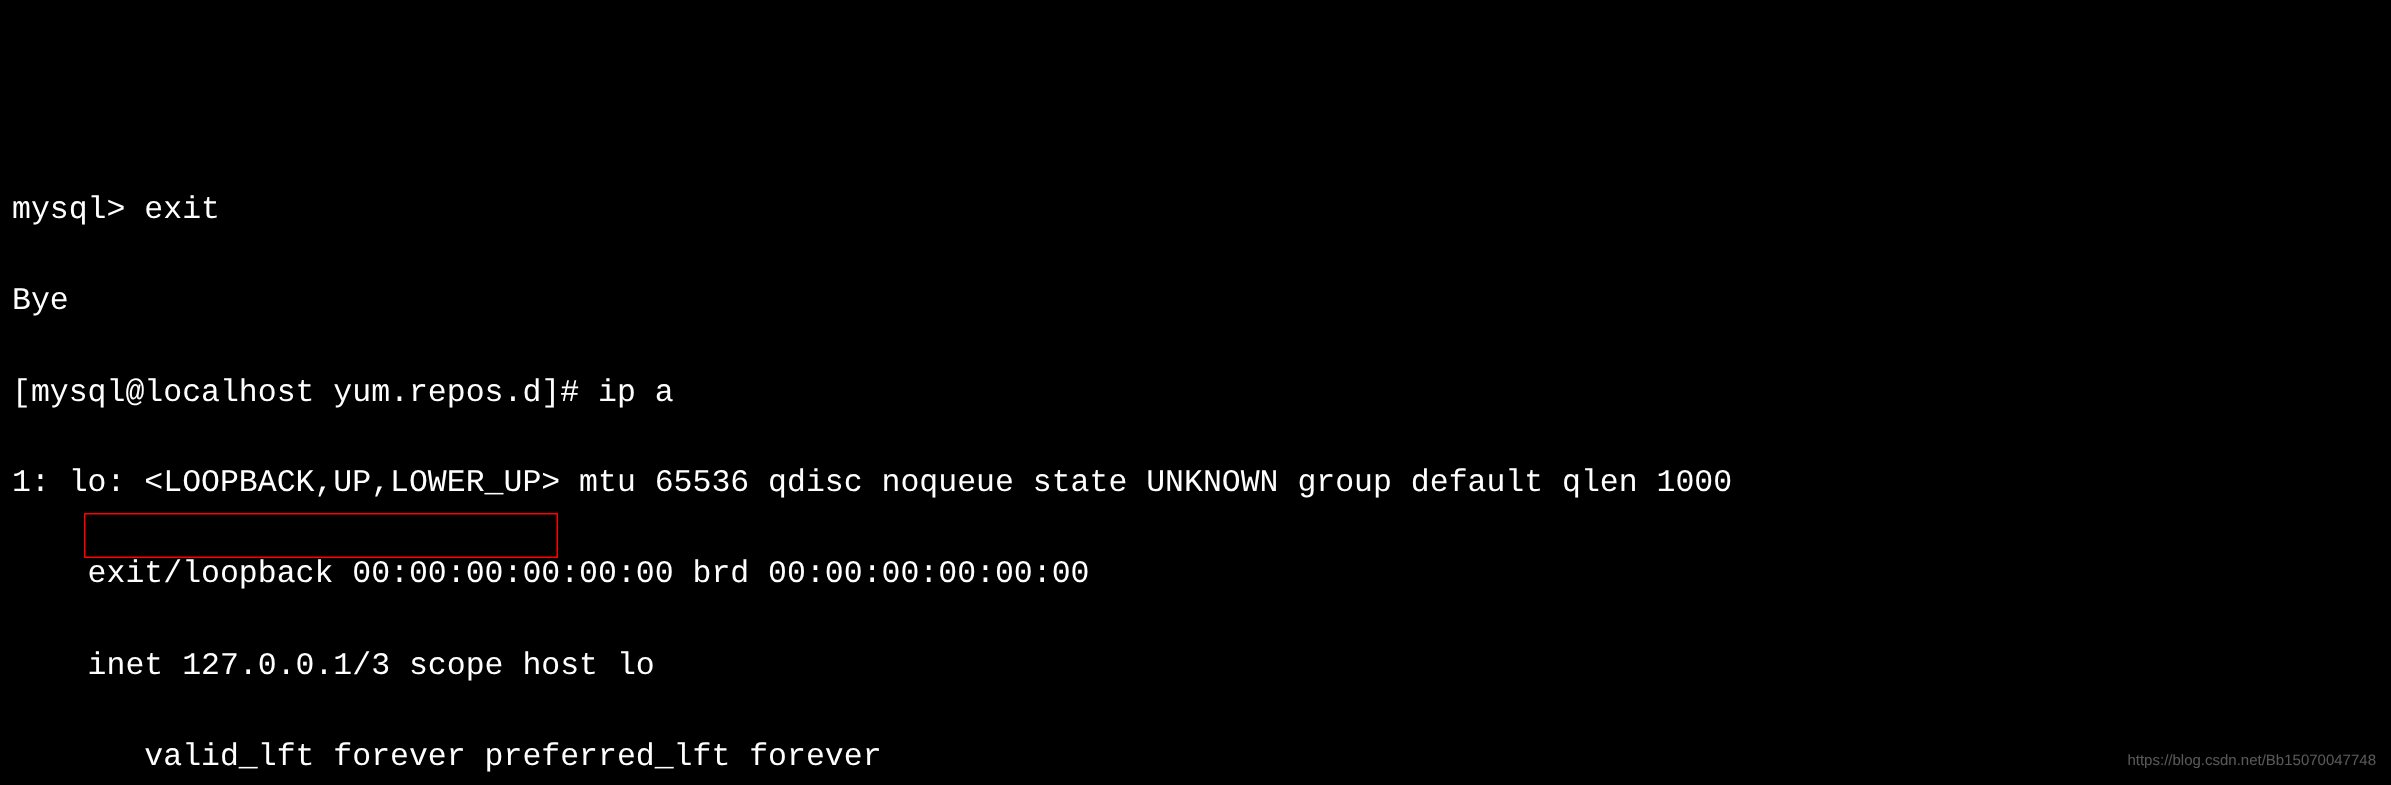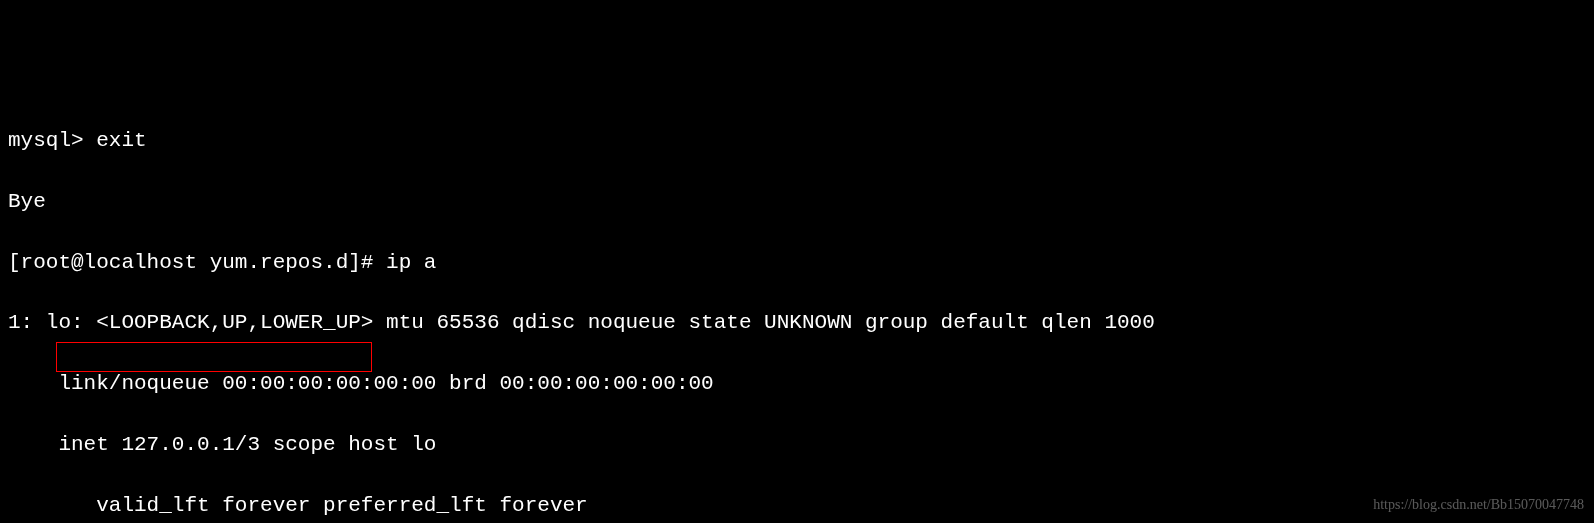--- a/index.html
+++ b/index.html
@@ -26,34 +26,34 @@
     .highlight-box {
       position: absolute;
       border: 1.5px solid #ff0000;
       pointer-events: none;
     }
     .watermark {
       position: absolute;
       right: 10px;
       bottom: 8px;
       color: rgba(255,255,255,0.35);
-      font-size: 14px;
-      font-family: Liberation Serif, serif;
+      font-size: 10px;
+      font-family: Liberation Sans, sans-serif;
     }
   </style>
 </head>
 <body>
 
 
 
 <span class="line">mysql&gt; exit</span>
 <span class="line">Bye</span>
-<span class="line">[root@localhost yum.repos.d]# ip a</span>
+<span class="line">[mysql@localhost yum.repos.d]# ip a</span>
 <span class="line">1: lo: &lt;LOOPBACK,UP,LOWER_UP&gt; mtu 65536 qdisc noqueue state UNKNOWN group default qlen 1000</span>
-<span class="line">    link/noqueue 00:00:00:00:00:00 brd 00:00:00:00:00:00</span>
+<span class="line">    exit/loopback 00:00:00:00:00:00 brd 00:00:00:00:00:00</span>
 <span class="line">    inet 127.0.0.1/3 scope host lo</span>
 <span class="line">       valid_lft forever preferred_lft forever</span>
 
 
 
 
 
 
 
 

